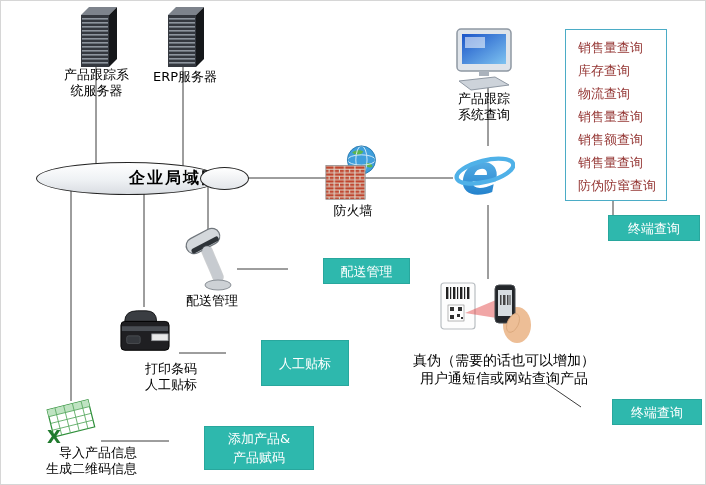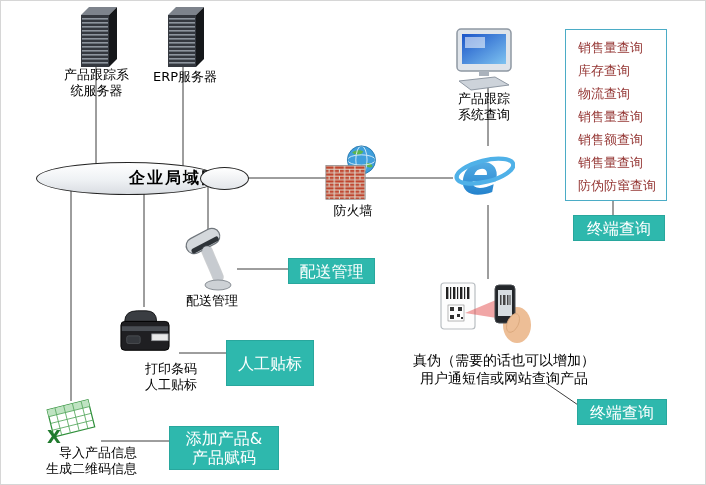--- a/index.html
+++ b/index.html
@@ -16,22 +16,23 @@
     background:linear-gradient(180deg,#ffffff 0%,#eef1f4 55%,#d9dde2 100%);
     display:flex;align-items:center;justify-content:flex-end;
   }
   .lan-ellipse .lan-text{font-size:16px;font-weight:bold;letter-spacing:2px;color:#000;}
   .lan-small{
     position:absolute;z-index:2;border:1.3px solid #222;border-radius:50%;
     background:linear-gradient(180deg,#ffffff,#e3e6ea);
   }
   .badge{
     position:absolute;z-index:3;background:#2eb8ad;border:1px solid #28a79d;color:#fff;
-    font-size:16px;text-align:center;display:flex;flex-direction:column;justify-content:center;
+    font-size:13px;text-align:center;display:flex;flex-direction:column;justify-content:center;
     line-height:19px;
+    margin-left:35px;
   }
   .query-box{
     position:absolute;z-index:3;background:#ffffff;border:1px solid #4bacc6;
     color:#953735;font-size:13px;line-height:23px;padding:6px 0 0 12px;box-sizing:border-box;
     text-align:left;
   }
 </style>
 </head>
 <body>
 

